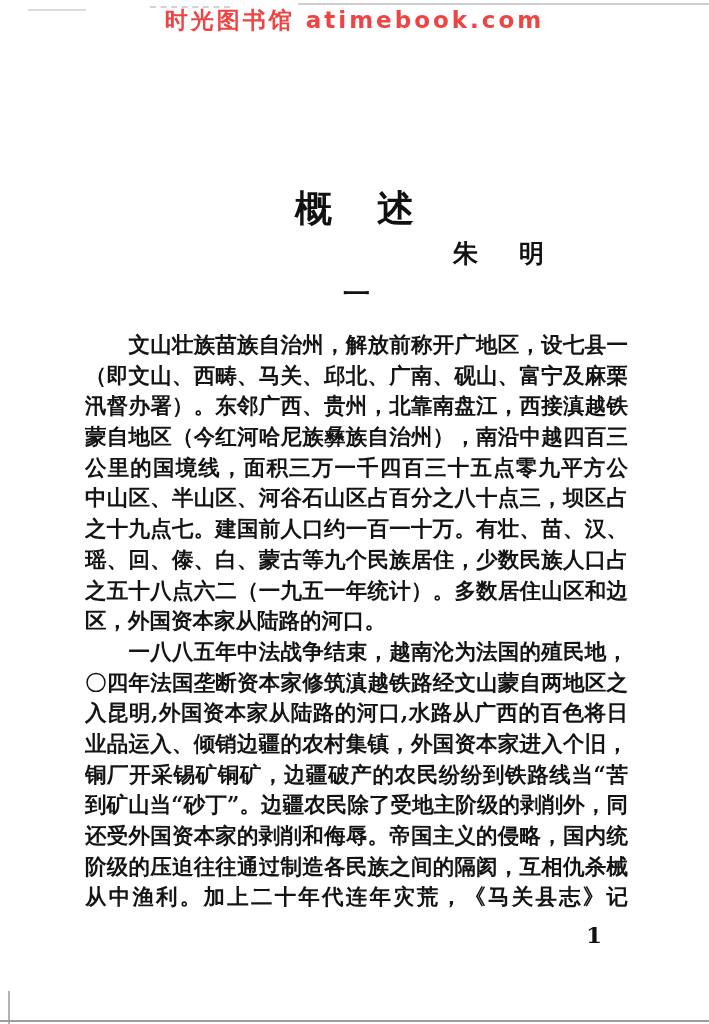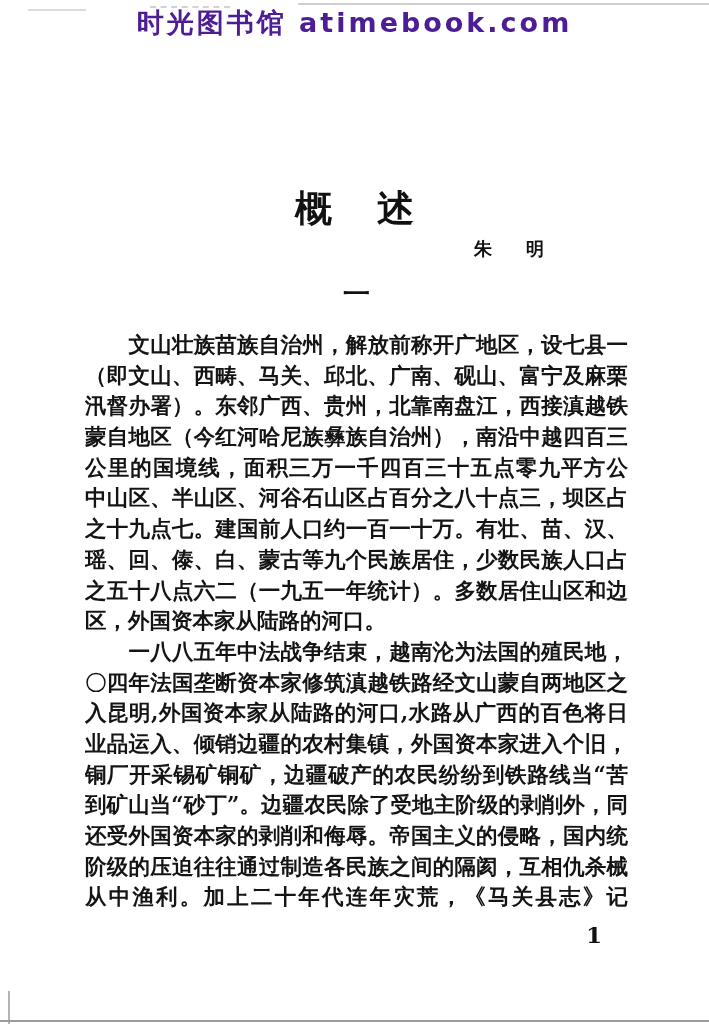--- a/index.html
+++ b/index.html
@@ -10,23 +10,23 @@
     background: #ffffff;
     overflow: hidden;
     font-family: "DejaVu Serif", "Liberation Serif", serif;
     color: #161616;
   }
   .watermark {
     position: absolute;
     top: 5px; left: 0; width: 100%;
     text-align: center;
     font-family: "DejaVu Sans", "Liberation Sans", sans-serif;
-    font-size: 27px;
+    font-size: 23px;
     letter-spacing: 3px;
-    color: #4c1d95;
+    color: #ef4444;
     font-weight: bold;
   }
   
   .artifact-top-right { position:absolute; top:3px; left:298px; width:411px; height:2px; background:#cfcfcf; }
   .artifact-top-mid   { position:absolute; top:6px; left:150px; width:80px;  height:0;  border-top:2px dashed #d2d2d2; }
   .artifact-top-left  { position:absolute; top:9px; left:28px;  width:58px;  height:2px; background:#dcdcdc; }
   .rule-bottom { position:absolute; left:0; top:1020px; width:709px; height:2px; background:#9b9b9b; }
   .rule-left   { position:absolute; left:8px; top:991px; width:2px; height:33px; background:#b3b3b3; }
 
   .title {
@@ -36,21 +36,21 @@
     text-align: center;
     font-size: 37px;
     font-weight: bold;
     letter-spacing: 4px;
     color: #111;
   }
   .author {
     position: absolute;
     top: 237px; left: 0; width: 552px;
     text-align: right;
-    font-size: 18px;
+    font-size: 25px;
     font-weight: bold;
     letter-spacing: 8px;
     color: #111;
   }
   .section-mark {
     position: absolute;
     top: 276px; left: 85px; width: 543px;
     text-align: center;
     font-size: 27px;
     font-weight: bold;

